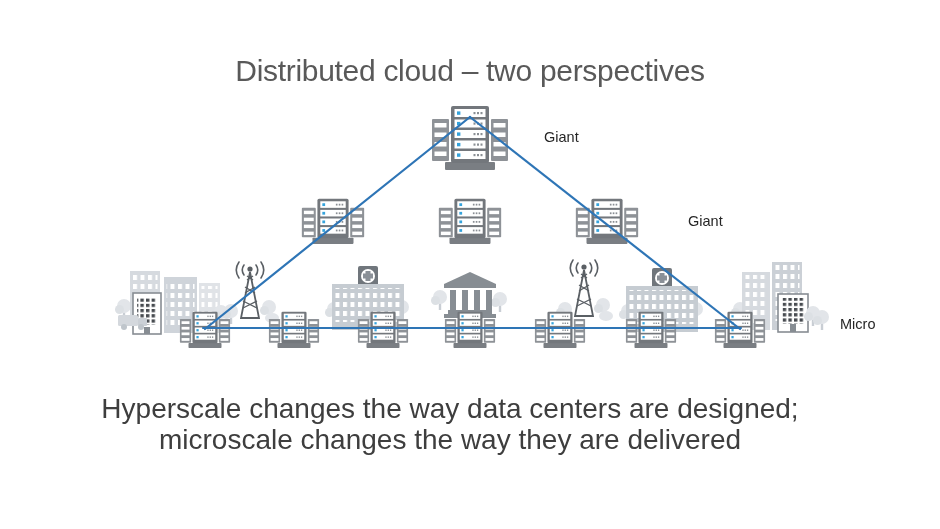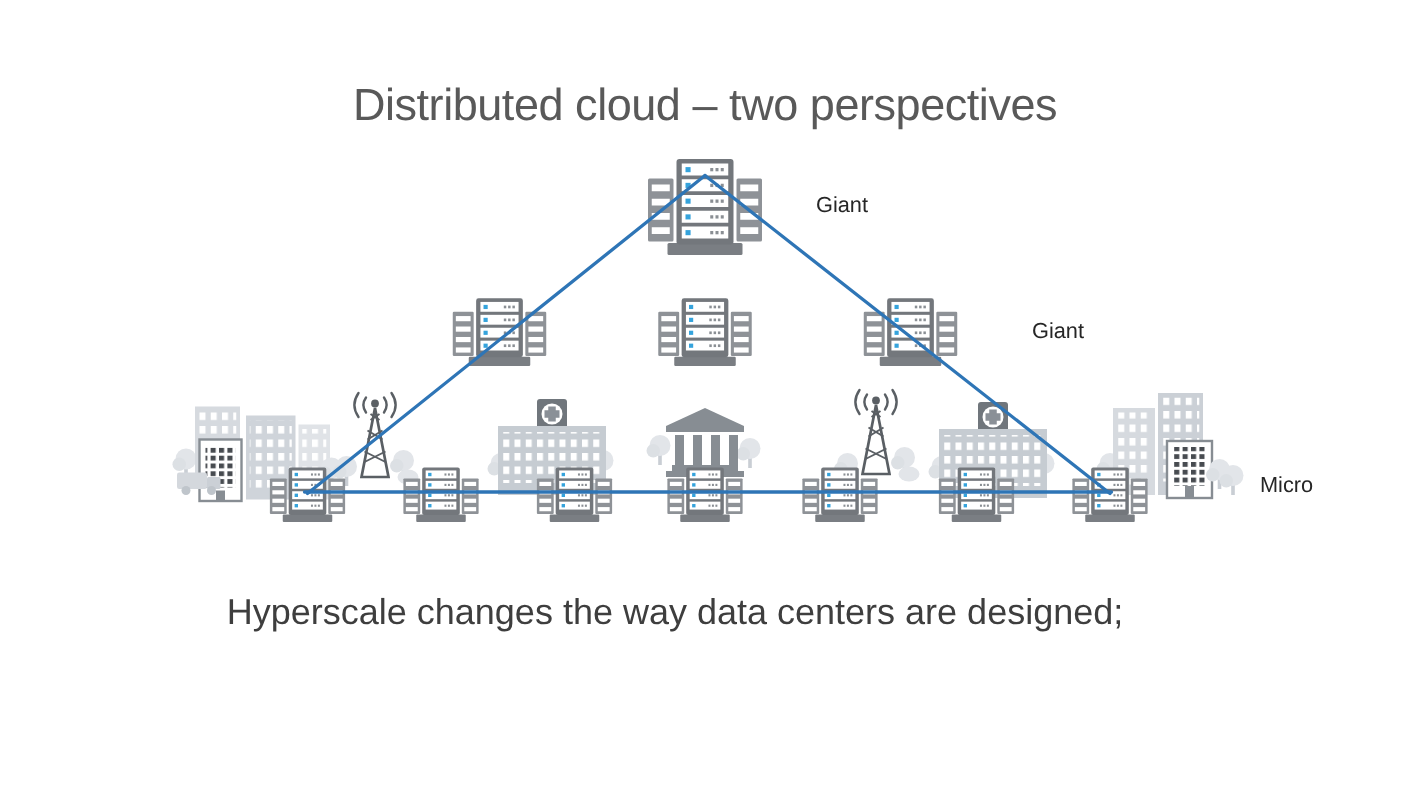--- a/index.html
+++ b/index.html
@@ -12,21 +12,21 @@
     font-size:30px;letter-spacing:-0.3px;color:#595959;
   }
   .tier-label{
     position:absolute;font-size:14.5px;color:#262626;white-space:nowrap;
   }
   #lbl-giant{left:544px;top:129px;}
   #lbl-edge{left:688px;top:213px;}
   #lbl-micro{left:840px;top:316px;}
   .caption{
     position:absolute;left:0;top:393px;width:900px;text-align:center;
-    font-size:24px;line-height:31px;color:#3e3e3e;
+    font-size:28px;line-height:31px;color:#3e3e3e;
   }
   svg{position:absolute;left:0;top:0;}
 </style>
 </head>
 <body>
 
 <div id="slide">
 
   <div class="title">Distributed cloud – two perspectives</div>
 
@@ -242,15 +242,16 @@
     <line x1="470" y1="117" x2="740" y2="329" stroke="#2E75B6" stroke-width="2.2" stroke-linecap="round"></line>
     <line x1="203" y1="328" x2="741" y2="328" stroke="#2E75B6" stroke-width="2.2" stroke-linecap="round"></line>
   </svg>
 
   <div class="tier-label" id="lbl-giant">Giant</div>
   <div class="tier-label" id="lbl-edge">Giant</div>
   <div class="tier-label" id="lbl-micro">Micro</div>
 
   <div class="caption">
     <div>Hyperscale changes the way data centers are designed;</div>
+    <div>microscale changes the way they are delivered</div>
   </div>
 
 </div>
 
 </body></html>

